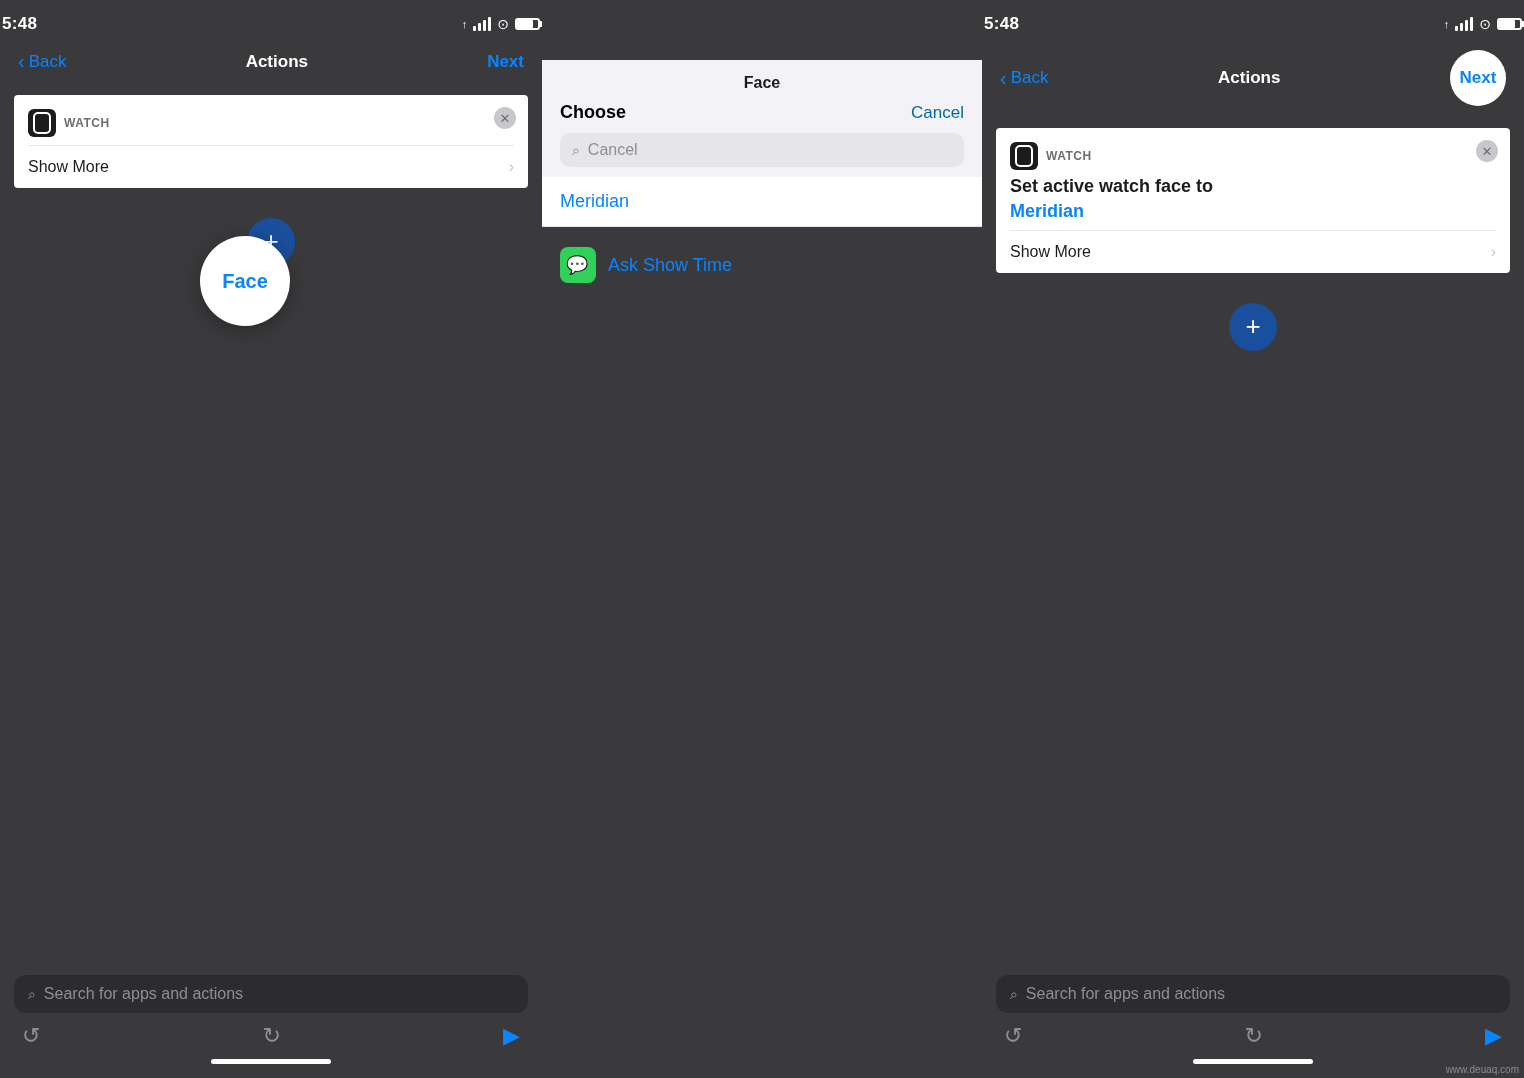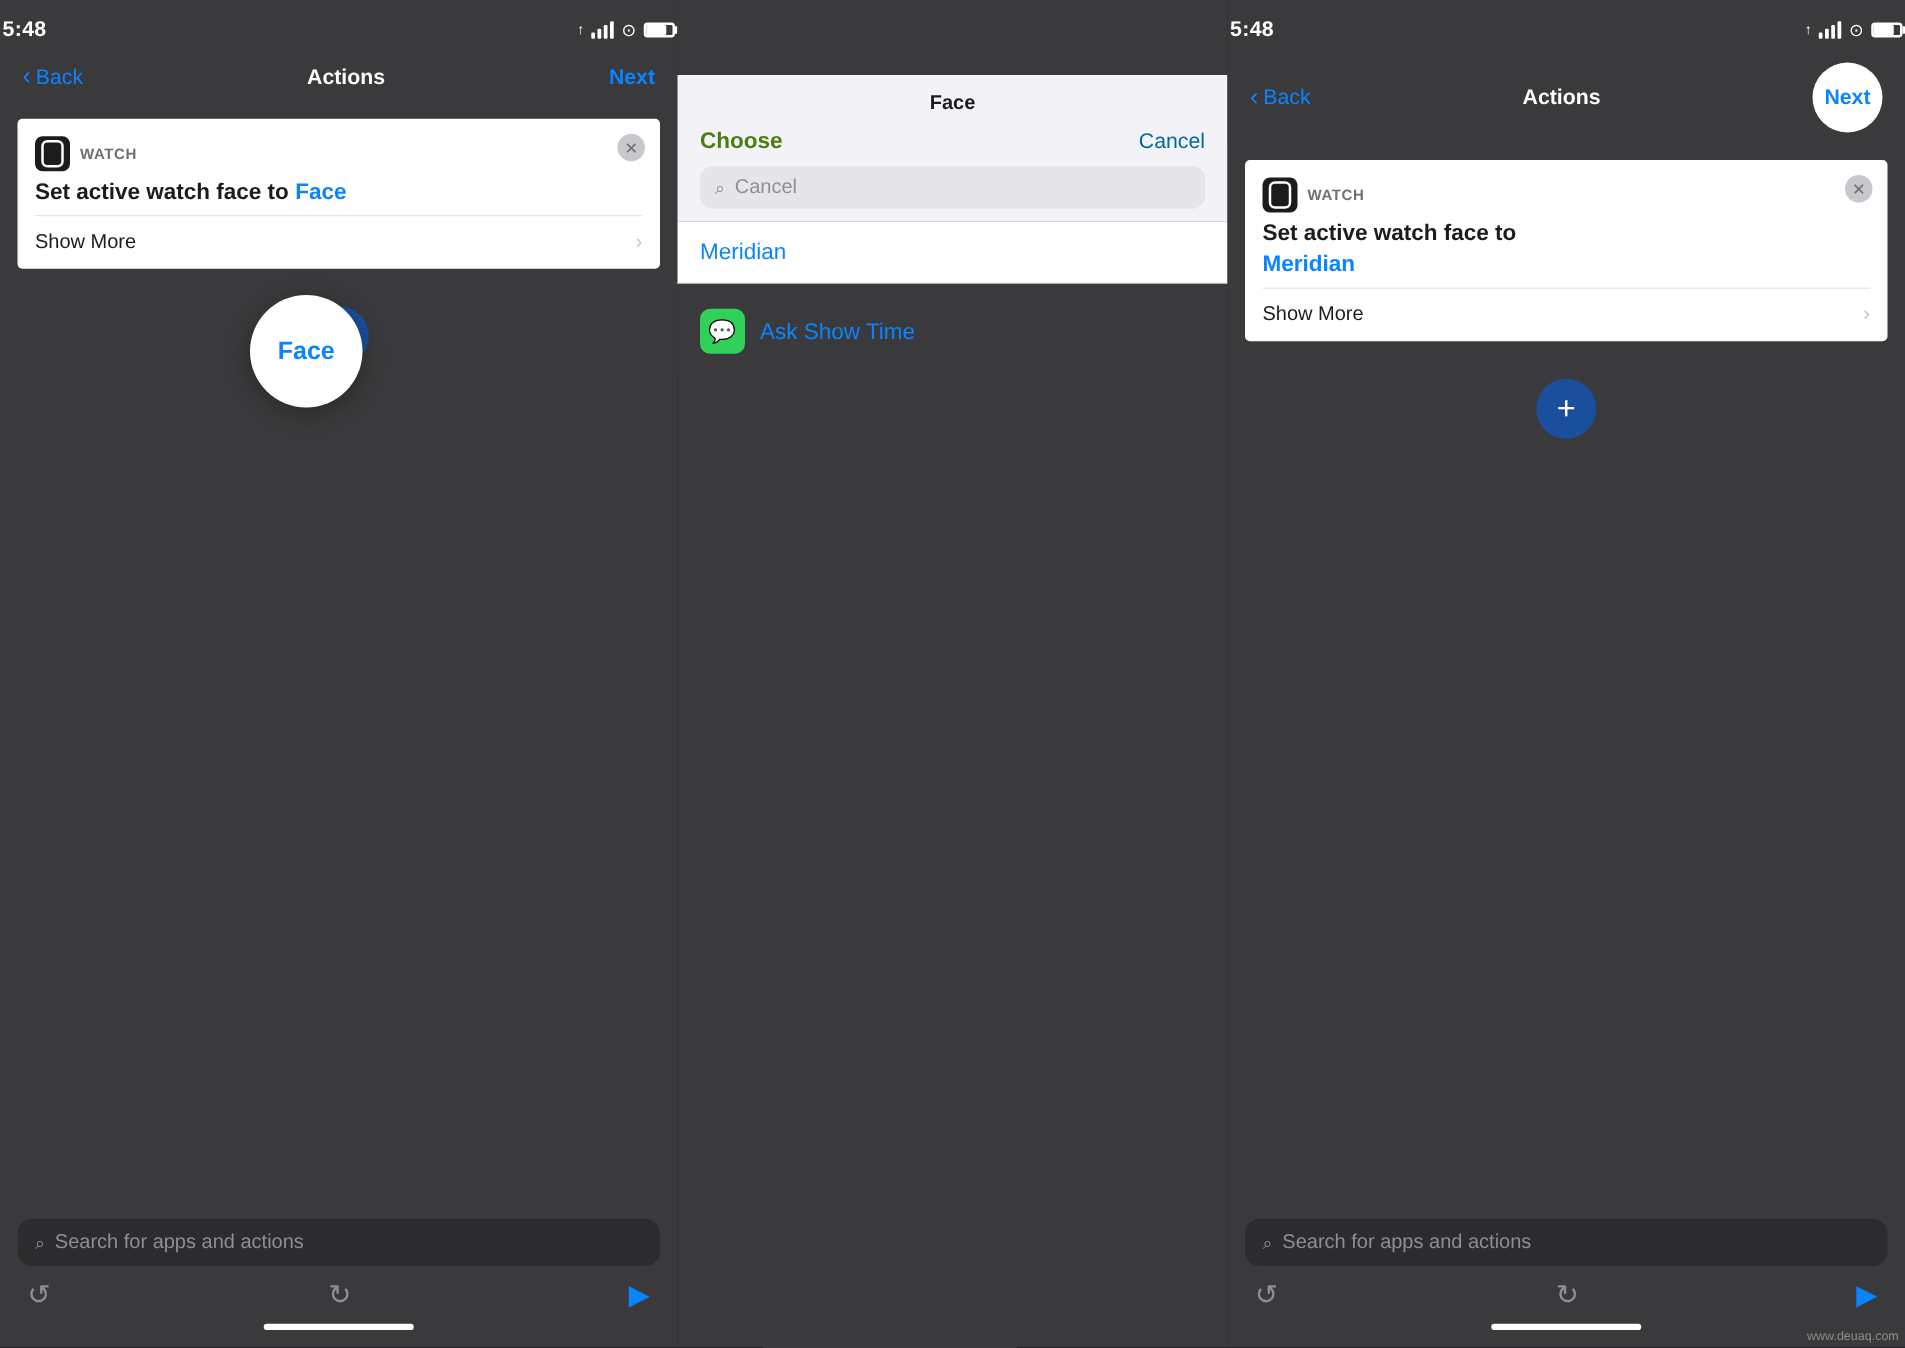--- a/index.html
+++ b/index.html
@@ -294,21 +294,21 @@
     }
     .picker-nav {
       display: flex;
       justify-content: space-between;
       align-items: center;
       margin-bottom: 10px;
     }
     .picker-choose {
       font-size: 18px;
       font-weight: 700;
-      color: #4d7c0f;
+      color: #000000;
       text-align: right;
     }
     .picker-cancel {
       font-size: 17px;
       color: #0369a1;
       cursor: pointer;
     }
     .picker-search {
       background: #e5e5ea;
       border-radius: 10px;
@@ -411,24 +411,20 @@
     <div class="content-area">
 
       <div class="action-card">
         <div class="action-card-header">
           <div class="watch-icon">
             <div class="watch-icon-inner"></div>
           </div>
           <span class="action-label">WATCH</span>
         </div>
         <div class="close-btn">✕</div>
-        <div class="action-text">
-          <span>Set active watch face to</span>
-          <span class="action-text-blue">Face</span>
-        </div>
         <div class="show-more-row">
           <span class="show-more-text">Show More</span>
           <span class="show-more-chevron">›</span>
         </div>
       </div>
 
       <div class="face-circle">
         <span class="face-text">Face</span>
       </div>
 

